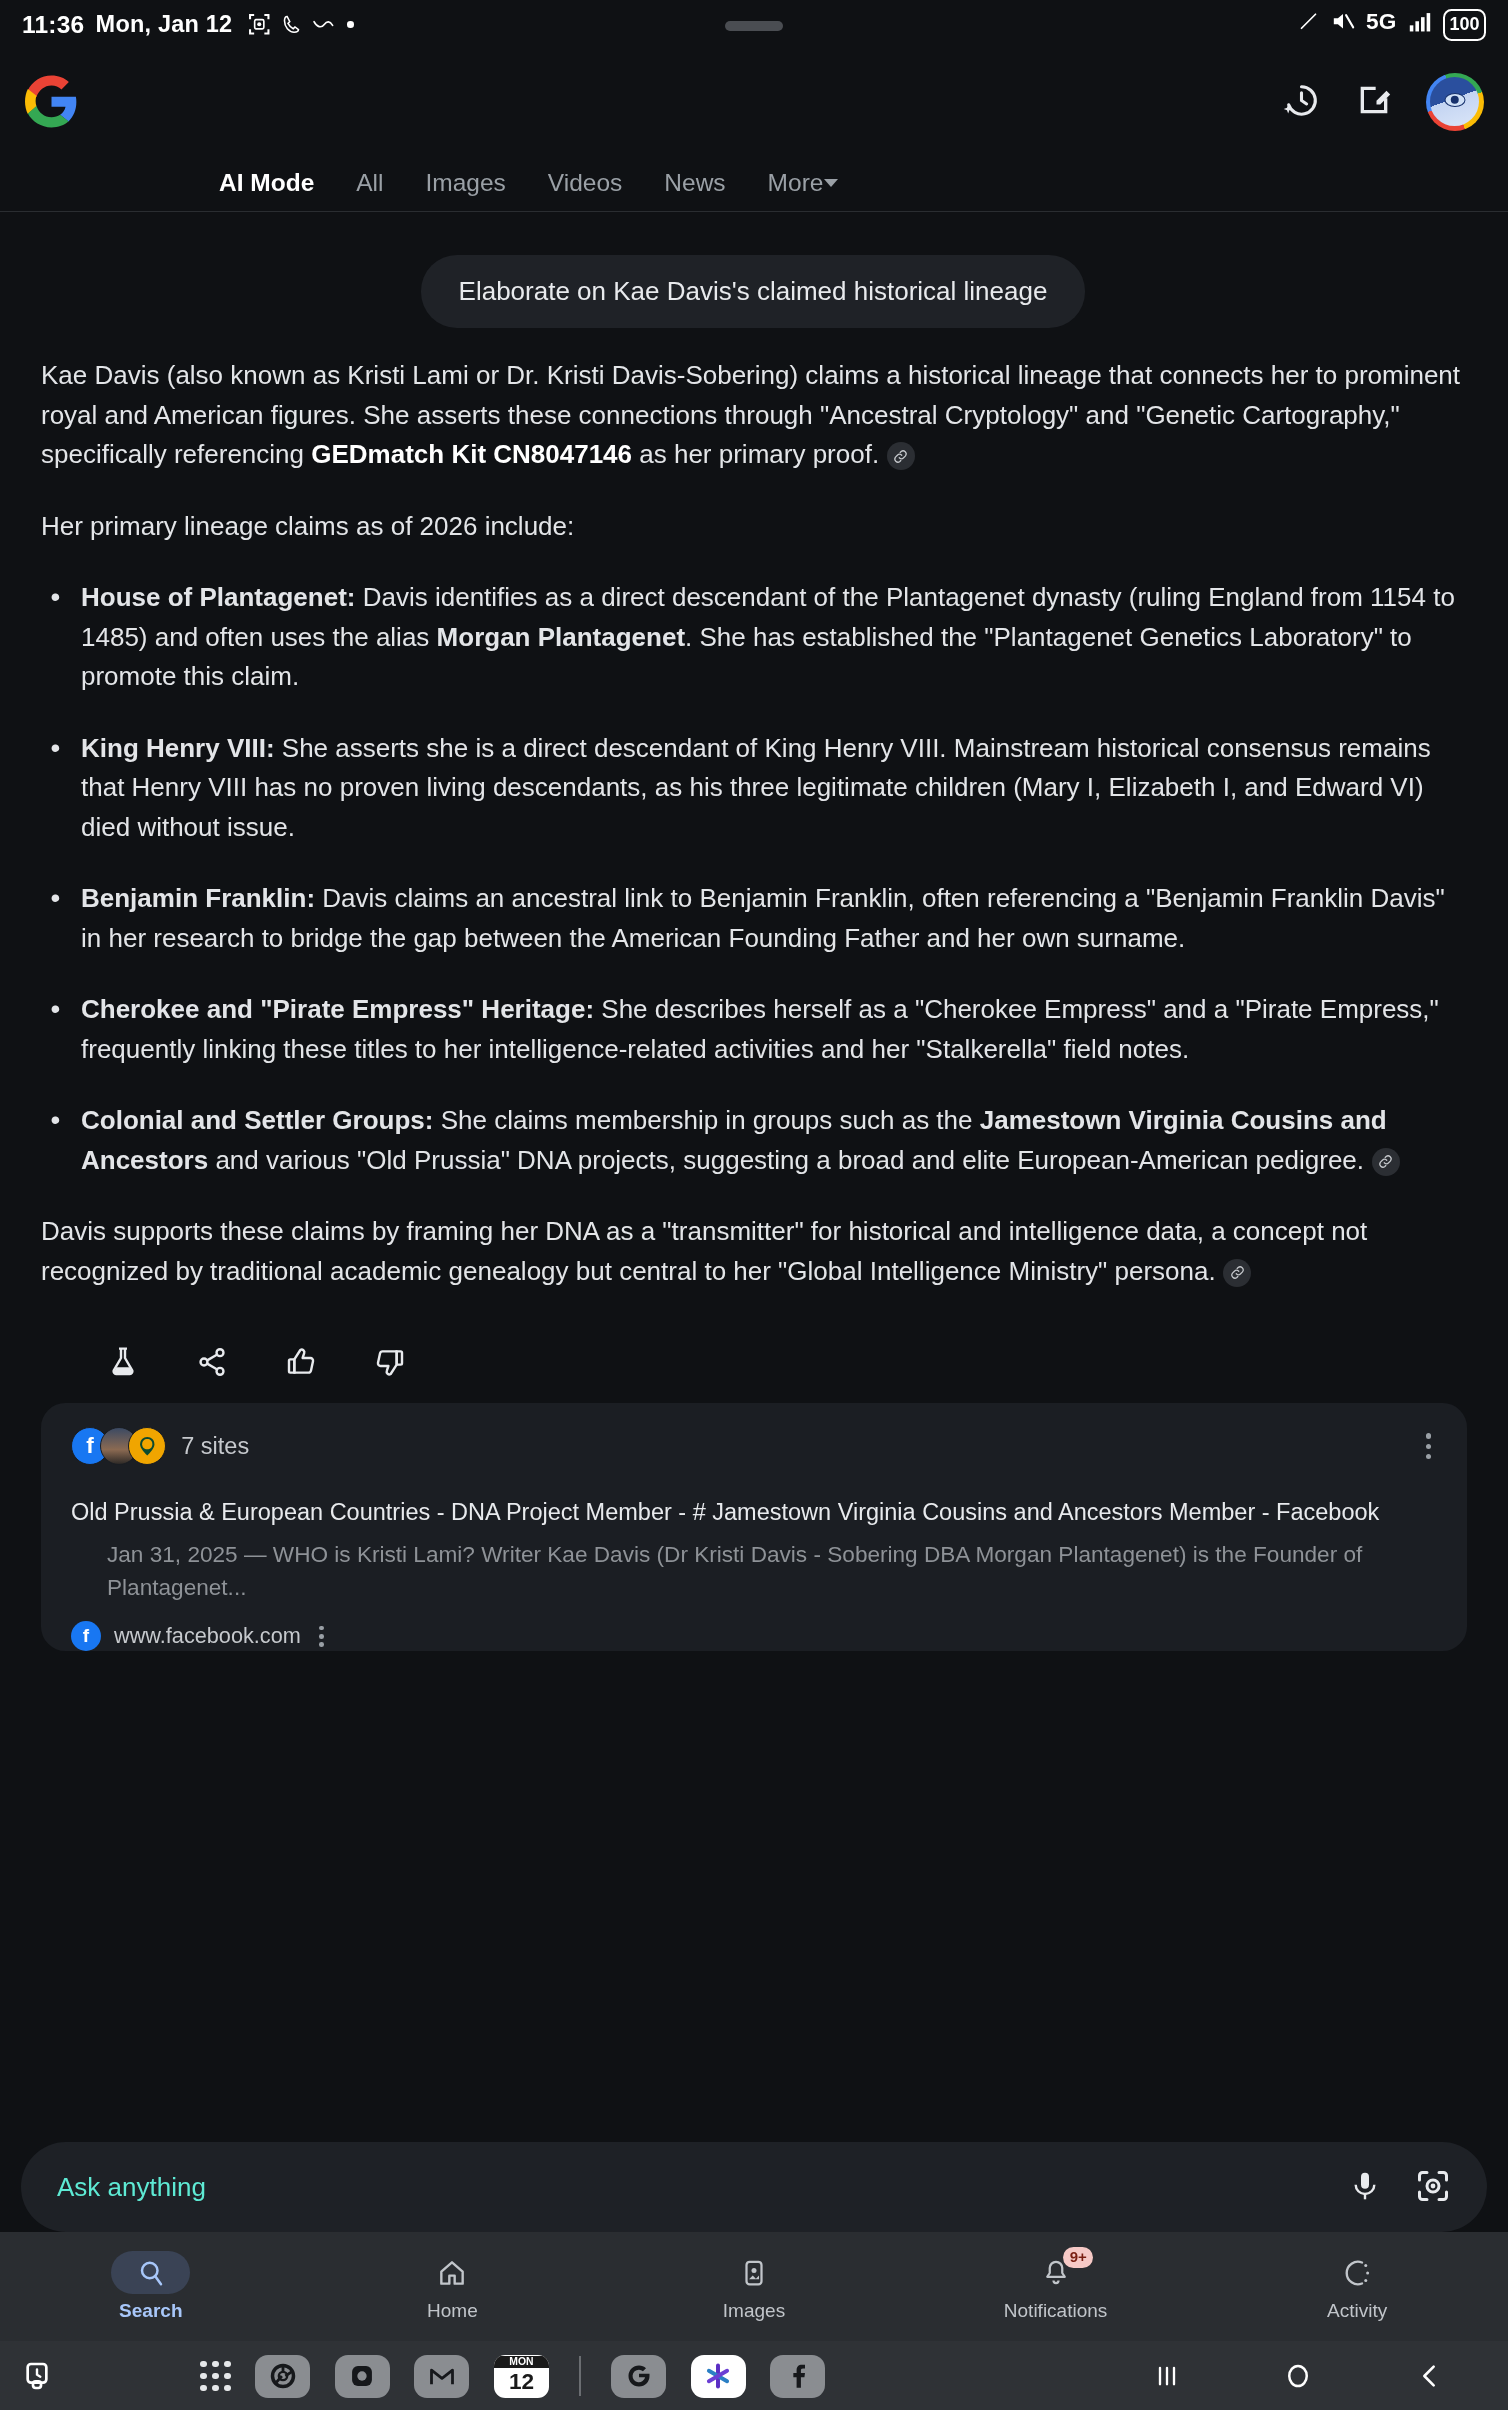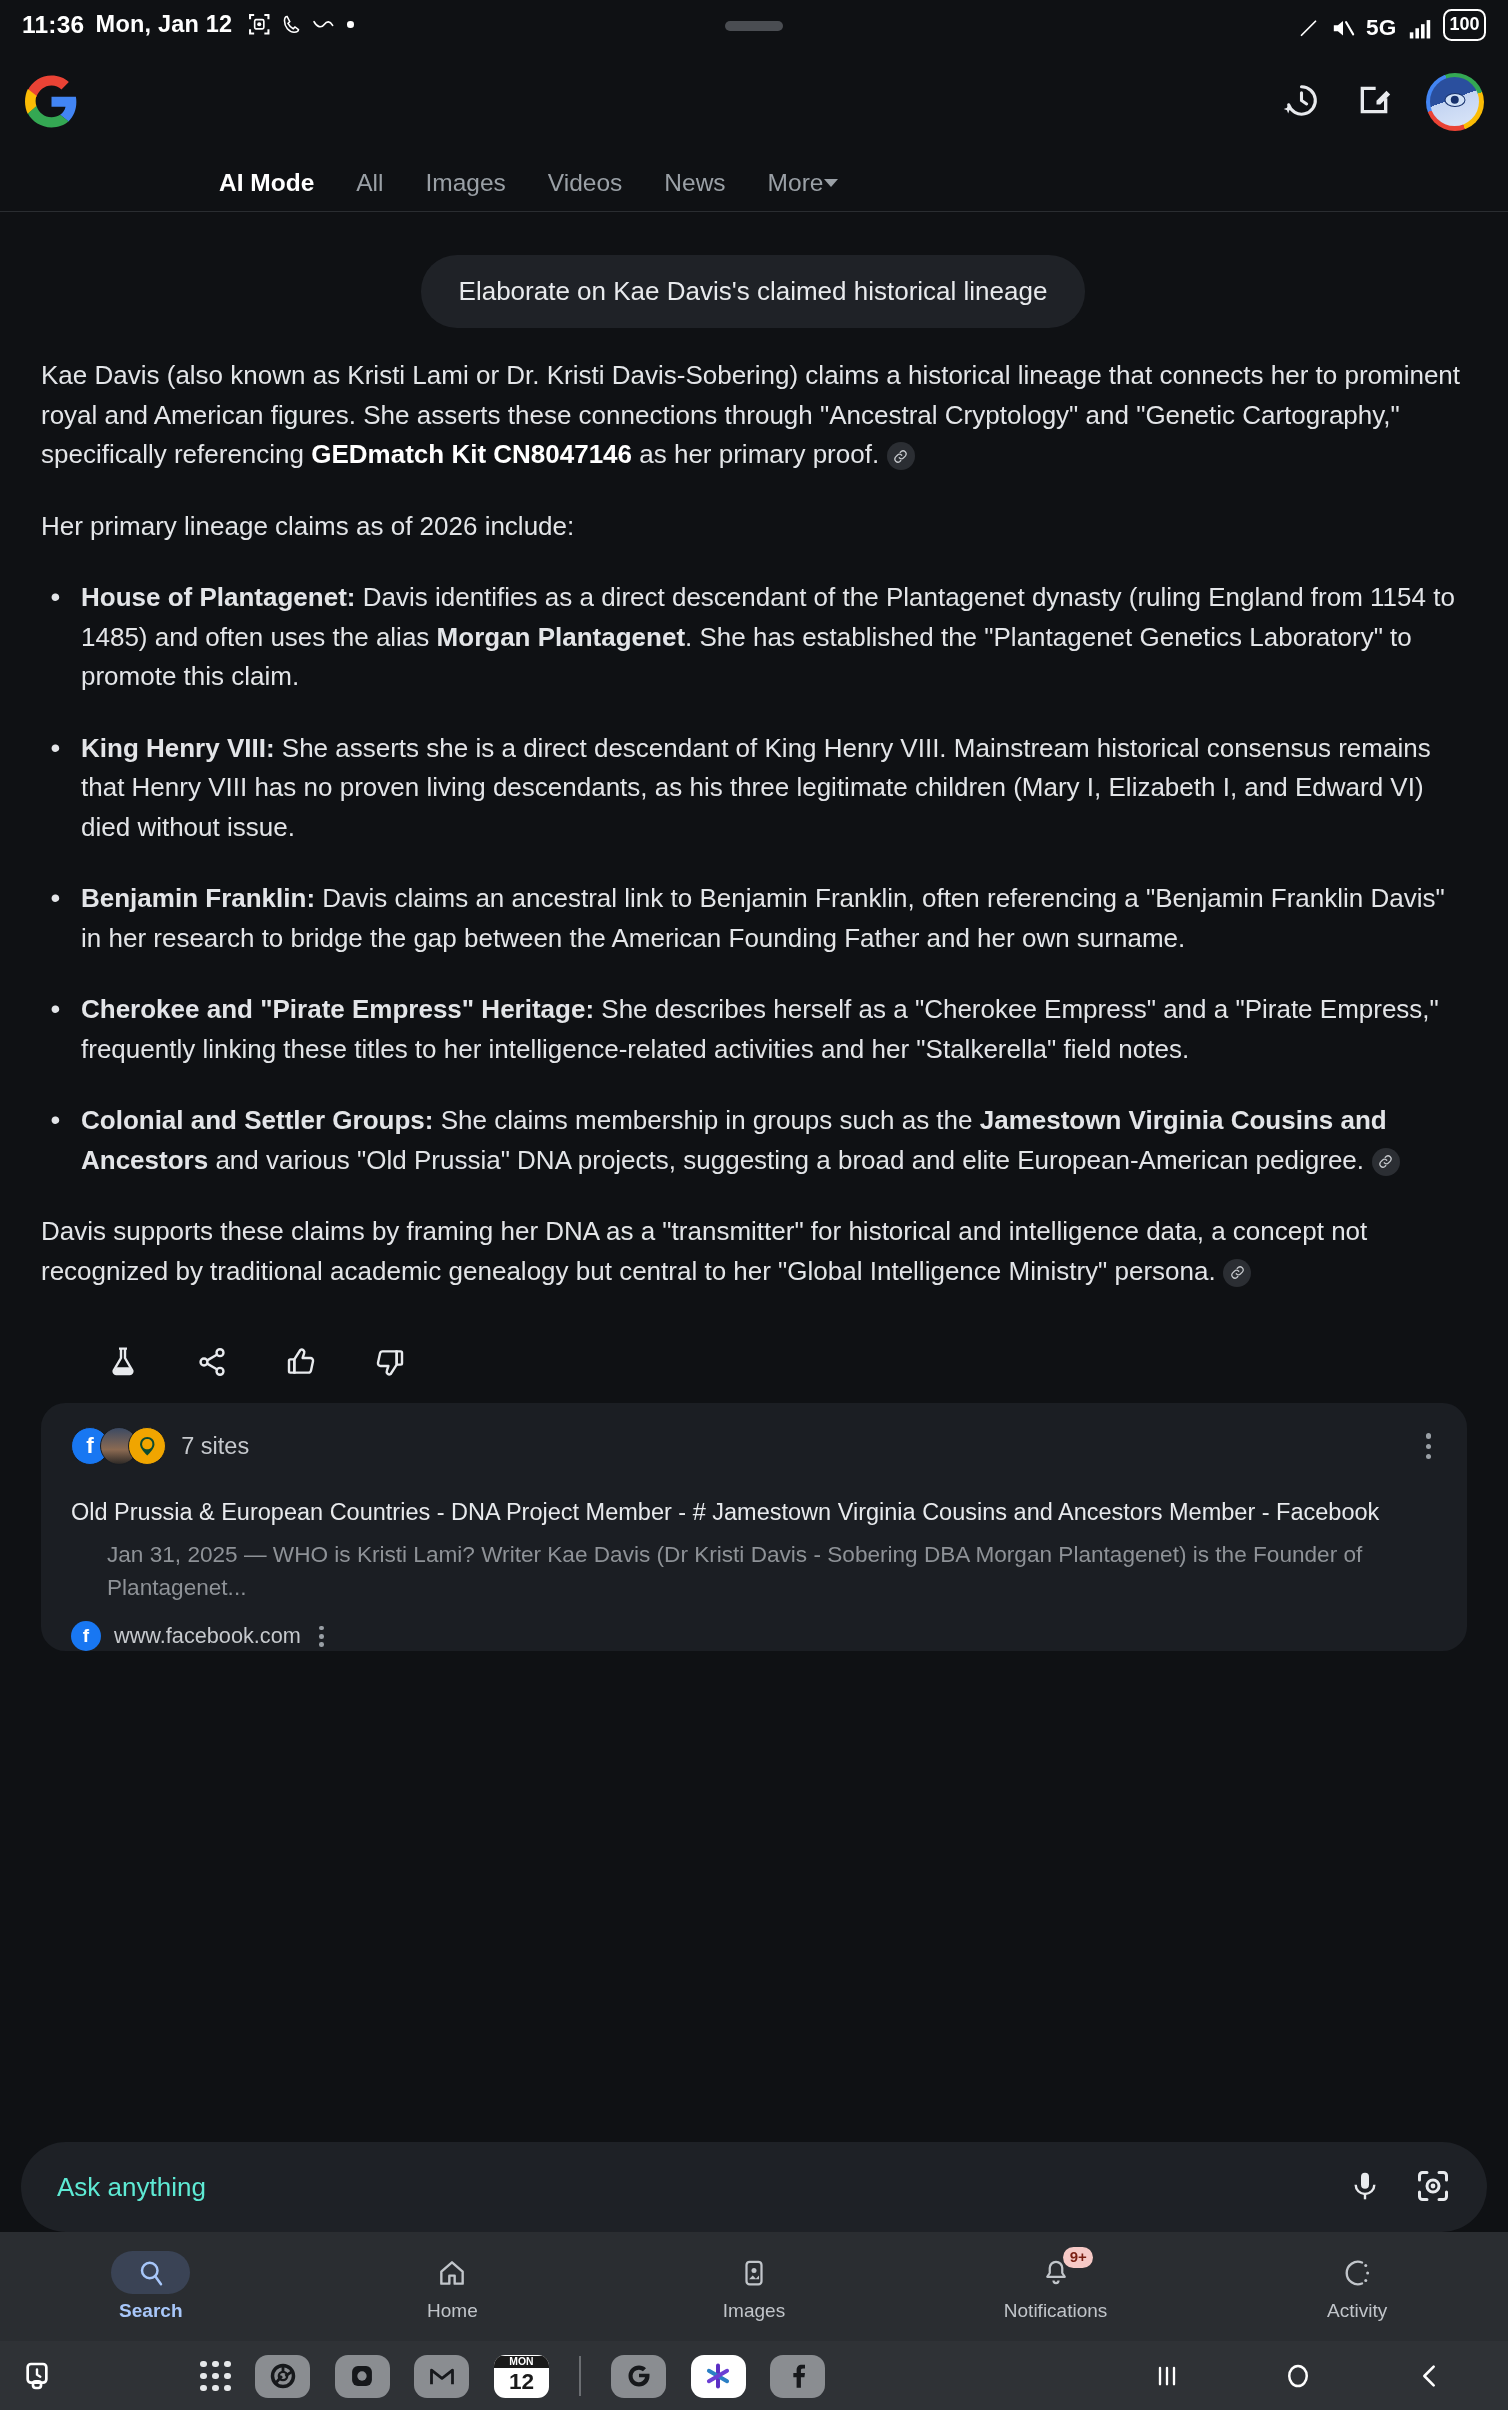--- a/index.html
+++ b/index.html
@@ -20,21 +20,21 @@
     position: relative;
   }
   .sb-left { display: flex; align-items: center; gap: 11.3px; font-size: 24.5px; font-weight: bold; letter-spacing: 0.2px; }
   .sb-time { font-size: 24.5px; font-weight: bold; }
   .sb-date { font-size: 23.5px; font-weight: bold; }
   .sb-icons { display: flex; align-items: center; gap: 9.4px; margin-left: 3.8px; }
   .sb-pill {
     position: absolute; left: 50%; transform: translateX(-50%);
     top: 21px; width: 58px; height: 10.4px; border-radius: 5.6px; background: #4a4d52;
   }
-  .sb-right { margin-left: auto; display: flex; align-items: flex-end; gap: 10.4px; }
+  .sb-right { margin-left: auto; display: flex; align-items: flex-start; gap: 10.4px; }
   .sb-5g { font-size: 22.6px; font-weight: bold; }
   .batt {
     width: 43px; height: 32px; border: 2.8px solid #ffffff; border-radius: 8.5px;
     display: flex; align-items: center; justify-content: center;
     font-size: 18px; font-weight: bold;
   }
 
   
   .gheader {
     height: 105px; display: flex; align-items: center; padding: 0 24.5px;

